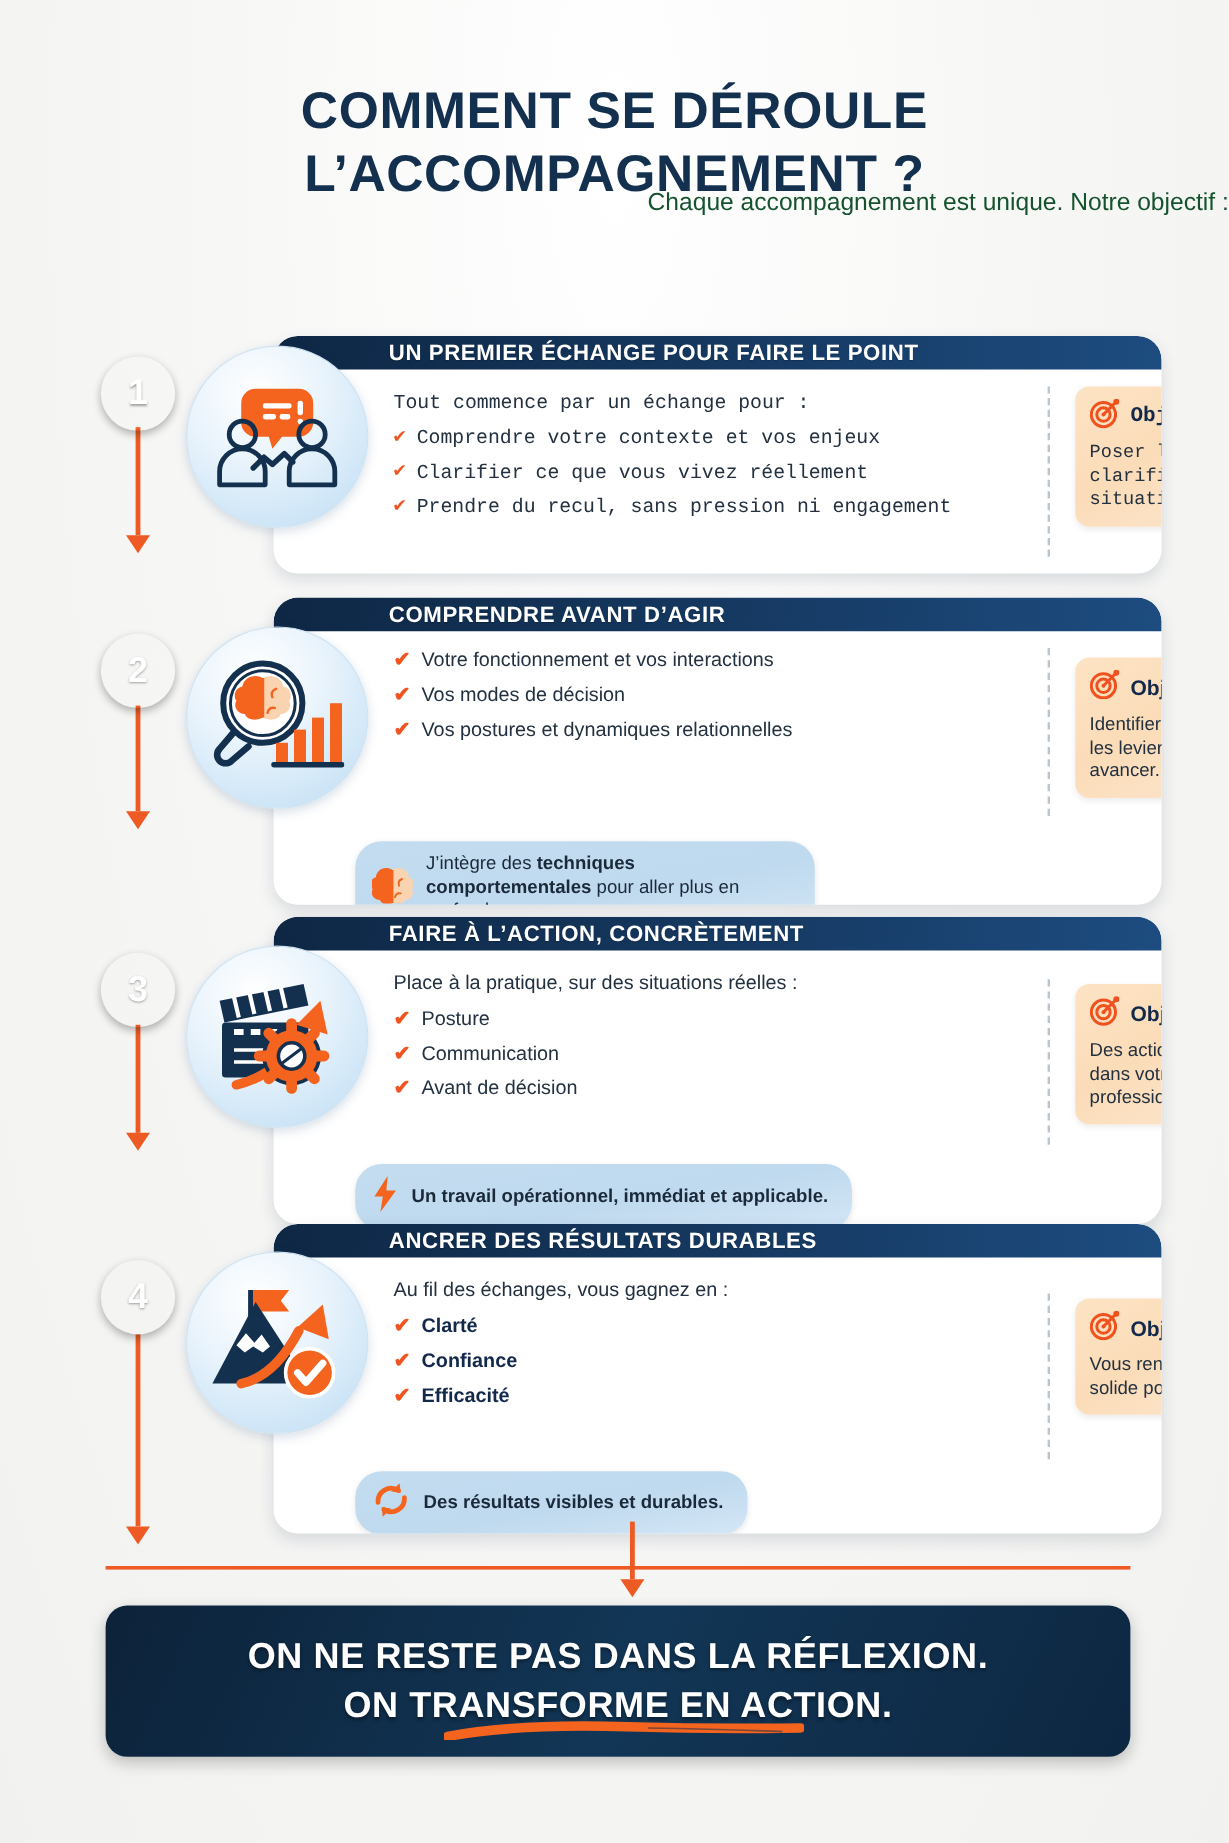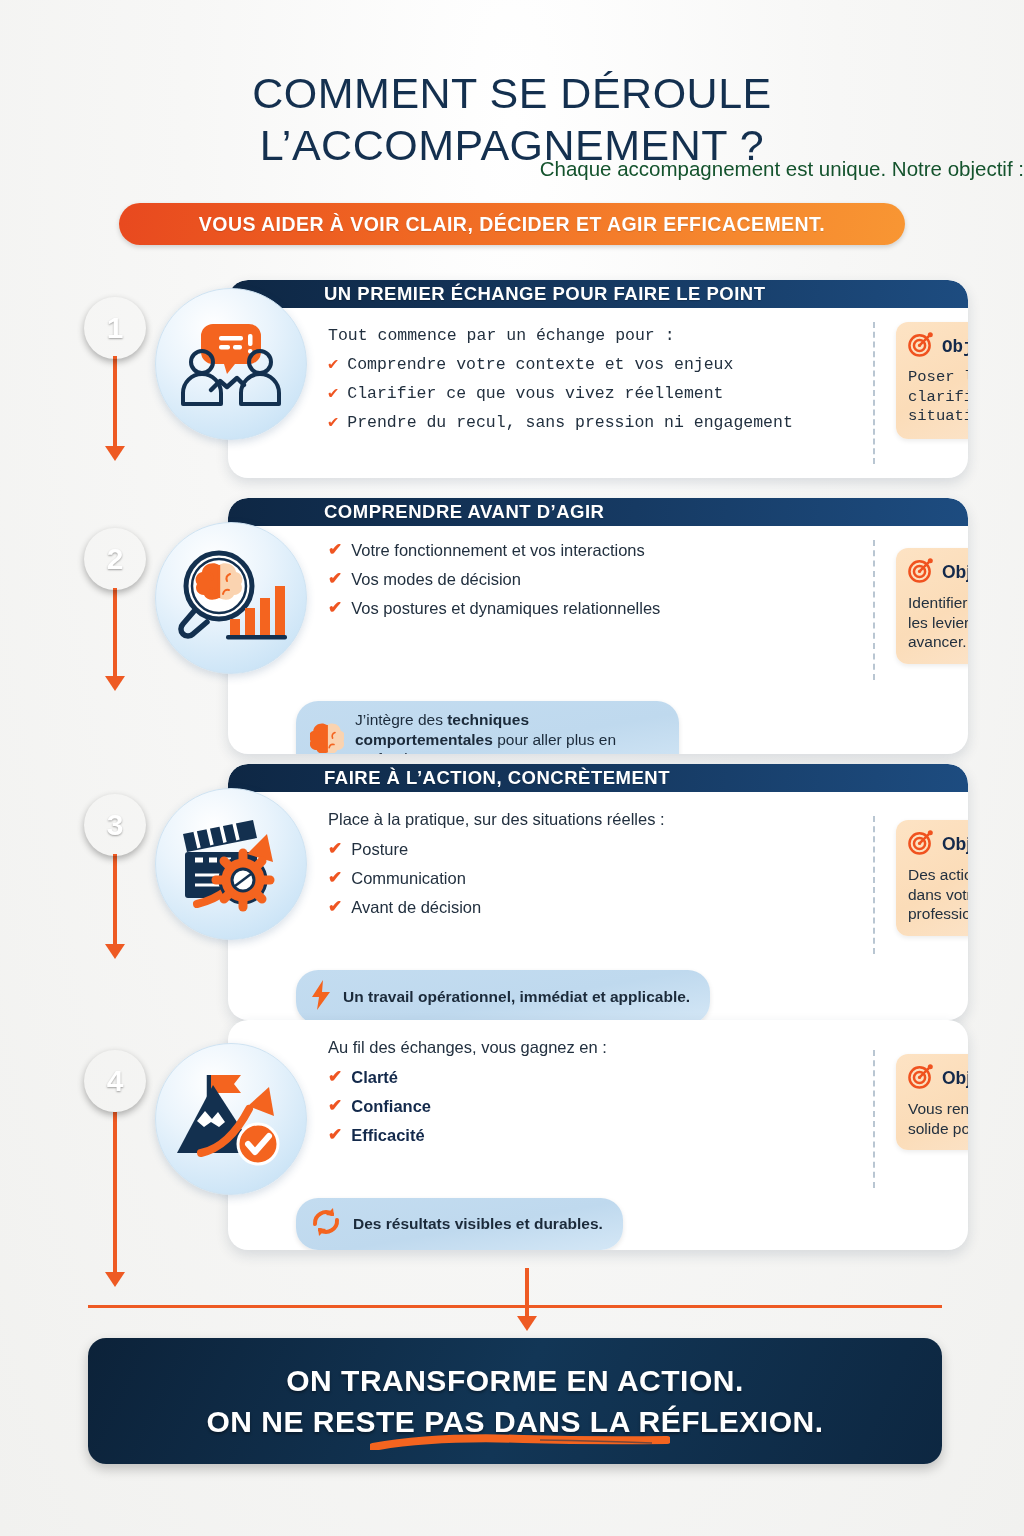--- a/index.html
+++ b/index.html
@@ -12,21 +12,21 @@
     position:relative;
     overflow:hidden;
   }
   .page{position:absolute;inset:0;}
 
   
   .title{
     position:absolute;left:0;right:0;top:38px;
     text-align:center;
     font-size:43px;line-height:52px;
-    font-weight:normal;
+    font-weight:bold;
     letter-spacing:.5px;
     color:#14304f;
   }
   .title .l2{display:block;}
   .subtitle{
     position:absolute;left:0;right:0;top:157px;
     text-align:right;
     font-size:20.5px;
     color:#14532d;
   }
@@ -177,23 +177,20 @@
 </head>
 <body>
 
 <div class="page">
 
   <h1 class="title">
     <span>COMMENT SE DÉROULE</span>
     <span class="l2">L’ACCOMPAGNEMENT ?</span>
   </h1>
   <div class="subtitle">Chaque accompagnement est unique.  Notre objectif :</div>
-  <div class="ribbon">
-    <span>VOUS AIDER À VOIR CLAIR, DÉCIDER ET AGIR EFFICACEMENT.</span>
-  </div>
 
   <div class="conn" style="top:356px;height:90px;"></div>
   <div class="conn-head" style="top:446px;"></div>
   <div class="conn" style="top:588px;height:88px;"></div>
   <div class="conn-head" style="top:676px;"></div>
   <div class="conn" style="top:854px;height:90px;"></div>
   <div class="conn-head" style="top:944px;"></div>
   <div class="conn" style="top:1112px;height:160px;"></div>
   <div class="conn-head" style="top:1272px;"></div>
 
@@ -439,20 +436,23 @@
 
           <path d="M26 86 q28 -6 48 -44" fill="none" stroke="#f4641f" stroke-width="8" stroke-linecap="round"></path>
           <path d="M94 20 l5 29 l-26 -10 z" fill="#f4641f"></path>
 
           <circle cx="83" cy="77" r="20" fill="#f4641f" stroke="#ffffff" stroke-width="3"></circle>
           <path d="M73 77 l7 8 l14 -16" fill="none" stroke="#ffffff" stroke-width="6" stroke-linecap="round" stroke-linejoin="round"></path>
         </svg>
       </span>
     </div>
     <div class="card" style="top:1020px;">
+      <div class="card-head">
+        <span>ANCRER DES RÉSULTATS DURABLES</span>
+      </div>
       <div class="card-body" style="min-height:200px;">
         <p class="lead">Au fil des échanges, vous gagnez en :</p>
         <ul class="checks bold">
           <li>
               <span class="tick">✔</span>
               <span>Clarté</span>
             </li>
           <li>
               <span class="tick">✔</span>
               <span>Confiance</span>
@@ -491,21 +491,21 @@
         </div>
       </div>
     </div>
   </div>
 
   <div class="hline" style="top:1305px;"></div>
   <div class="vdown" style="top:1268px;height:48px;"></div>
   <div class="vdown-head" style="top:1316px;"></div>
 
   <div class="footer">
+    <div>ON NE RESTE PAS DANS LA RÉFLEXION.</div>
     <div>ON TRANSFORME EN ACTION.</div>
-    <div>ON NE RESTE PAS DANS LA RÉFLEXION.</div>
     <svg class="brush" viewBox="0 0 300 16">
       <path d="M3 13 q60 -11 150 -8 q70 2 144 1" fill="none" stroke="#f4641f" stroke-width="8" stroke-linecap="round"></path>
       <path d="M170 6 q60 1 112 3" fill="none" stroke="#13304f" stroke-width="1.4" opacity=".55"></path>
     </svg>
   </div>
 
 </div>
 
 </body></html>

